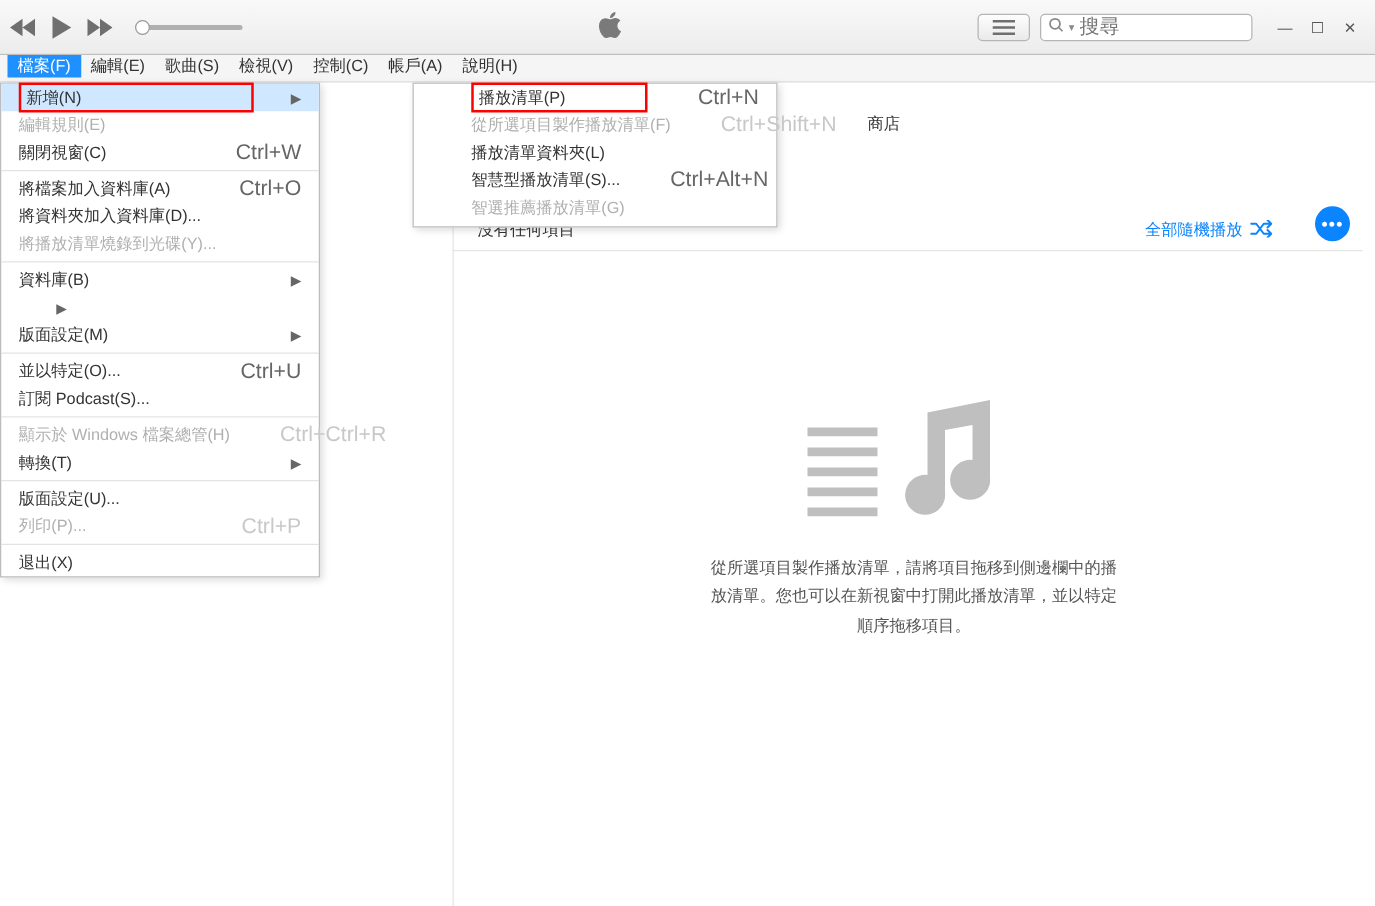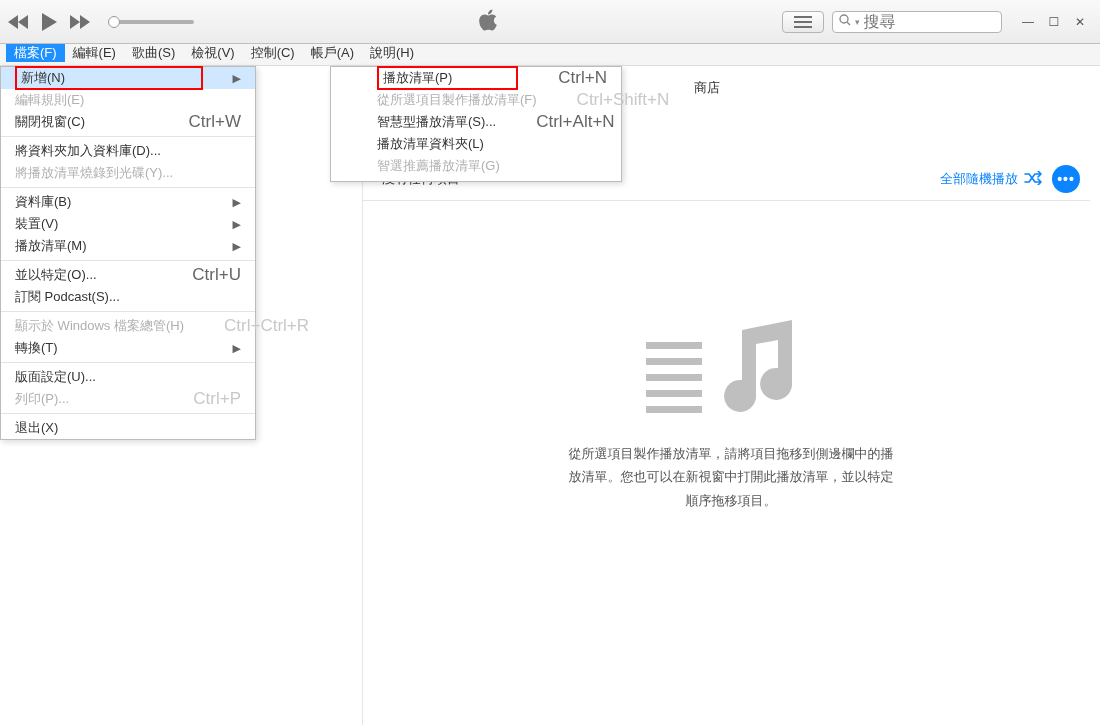--- a/index.html
+++ b/index.html
@@ -34,26 +34,26 @@
 .dropdown .row .accel { color:#666; margin-left:40px; font-size:17px; }
 .dropdown .row.disabled .accel { color:#c8c8c8; }
 .dropdown .row .sub { margin-left:30px; color:#666; font-size:11px;}
 .dropdown .sep { height:1px; background:#e3e3e3; margin:3px 0; }
 .red-box { border:2px solid #ff0000; }
 
 #menu1 { left:0; top:66px; width:256px; }
 #menu2 { left:330px; top:66px; width:292px; padding-bottom:4px;padding-left:32px;}
 
 
-.topbar2 { position:absolute; left:362px; top:68px; right:0; height:40px; display:flex; align-items:center; padding:0 20px; }
+.topbar2 { position:absolute; left:362px; top:68px; right:0; height:40px; display:flex; align-items:flex-end; padding:0 20px; }
 .topbar2 .store { margin-left:auto; margin-right:360px; color:#333; }
 
 .sidebar-shadowbar { position:absolute; left:0; top:291px; width:10px; height:24px; background:#0a84ff; }
 
-.content-header { position:absolute; left:362px; right:0; top:165px; display:flex; align-items:center; padding:0 20px; }
+.content-header { position:absolute; left:362px; right:0; top:165px; display:flex; align-items:flex-end; padding:0 20px;gap:24px; }
 .content-header .empty-text { color:#333; }
 .content-header .shuffle-all { margin-left:auto; color:#0a84ff; display:flex; align-items:center; gap:6px; }
 .circle-btn { width:28px; height:28px; border-radius:50%; background:#0a84ff; color:#fff; display:flex; align-items:center; justify-content:center; font-weight:bold; letter-spacing:1px; }
 
 .divider-line { position:absolute; left:362px; right:10px; top:200px; height:1px; background:#e5e5e5; }
 
 .vline { position:absolute; left:362px; top:66px; bottom:0; width:1px; background:#e5e5e5; }
 
 .empty-state { position:absolute; left:362px; right:0; top:320px; text-align:center; color:#333; }
 .empty-state .icon { margin:0 auto 12px; width:170px; height:110px; position:relative; }
@@ -138,36 +138,39 @@
     </div>
     <div class="row disabled">
       <span class="label">編輯規則(E)</span>
     </div>
     <div class="row">
       <span class="label">關閉視窗(C)</span>
       <span class="accel">Ctrl+W</span>
     </div>
     <div class="sep"></div>
     <div class="row">
+      <span class="label">將檔案加入資料庫(A)</span>
+      <span class="accel">Ctrl+O</span>
+    </div>
+    <div class="row">
       <span class="label">將資料夾加入資料庫(D)...</span>
     </div>
     <div class="row disabled">
       <span class="label">將播放清單燒錄到光碟(Y)...</span>
     </div>
     <div class="sep"></div>
     <div class="row">
       <span class="label">資料庫(B)</span>
       <span class="sub">▶</span>
     </div>
     <div class="row">
-      <span class="label">裝置(V)</span>
-      <span class="sub">▶</span>
-    </div>
-    <div class="row">
-      <span class="label">播放清單(M)</span>
+      <span class="sub">▶</span>
+    </div>
+    <div class="row">
+      <span class="label">版面設定(M)</span>
       <span class="sub">▶</span>
     </div>
     <div class="sep"></div>
     <div class="row">
       <span class="label">並以特定(O)...</span>
       <span class="accel">Ctrl+U</span>
     </div>
     <div class="row">
       <span class="label">訂閱 Podcast(S)...</span>
     </div>
@@ -197,25 +200,25 @@
 <div class="dropdown" id="menu2">
     <div class="row">
       <span class="label red-box" style="padding: 1px 4px; display: inline-block;">播放清單(P)</span>
       <span class="accel">Ctrl+N</span>
     </div>
     <div class="row disabled">
       <span class="label">從所選項目製作播放清單(F)</span>
       <span class="accel">Ctrl+Shift+N</span>
     </div>
     <div class="row">
+      <span class="label">播放清單資料夾(L)</span>
+    </div>
+    <div class="row">
       <span class="label">智慧型播放清單(S)...</span>
       <span class="accel">Ctrl+Alt+N</span>
-    </div>
-    <div class="row">
-      <span class="label">播放清單資料夾(L)</span>
     </div>
     <div class="row disabled">
       <span class="label">智選推薦播放清單(G)</span>
     </div>
   </div>
 
 <div class="vline"></div>
 <div class="sidebar-shadowbar"></div>
 
 <div class="topbar2">

